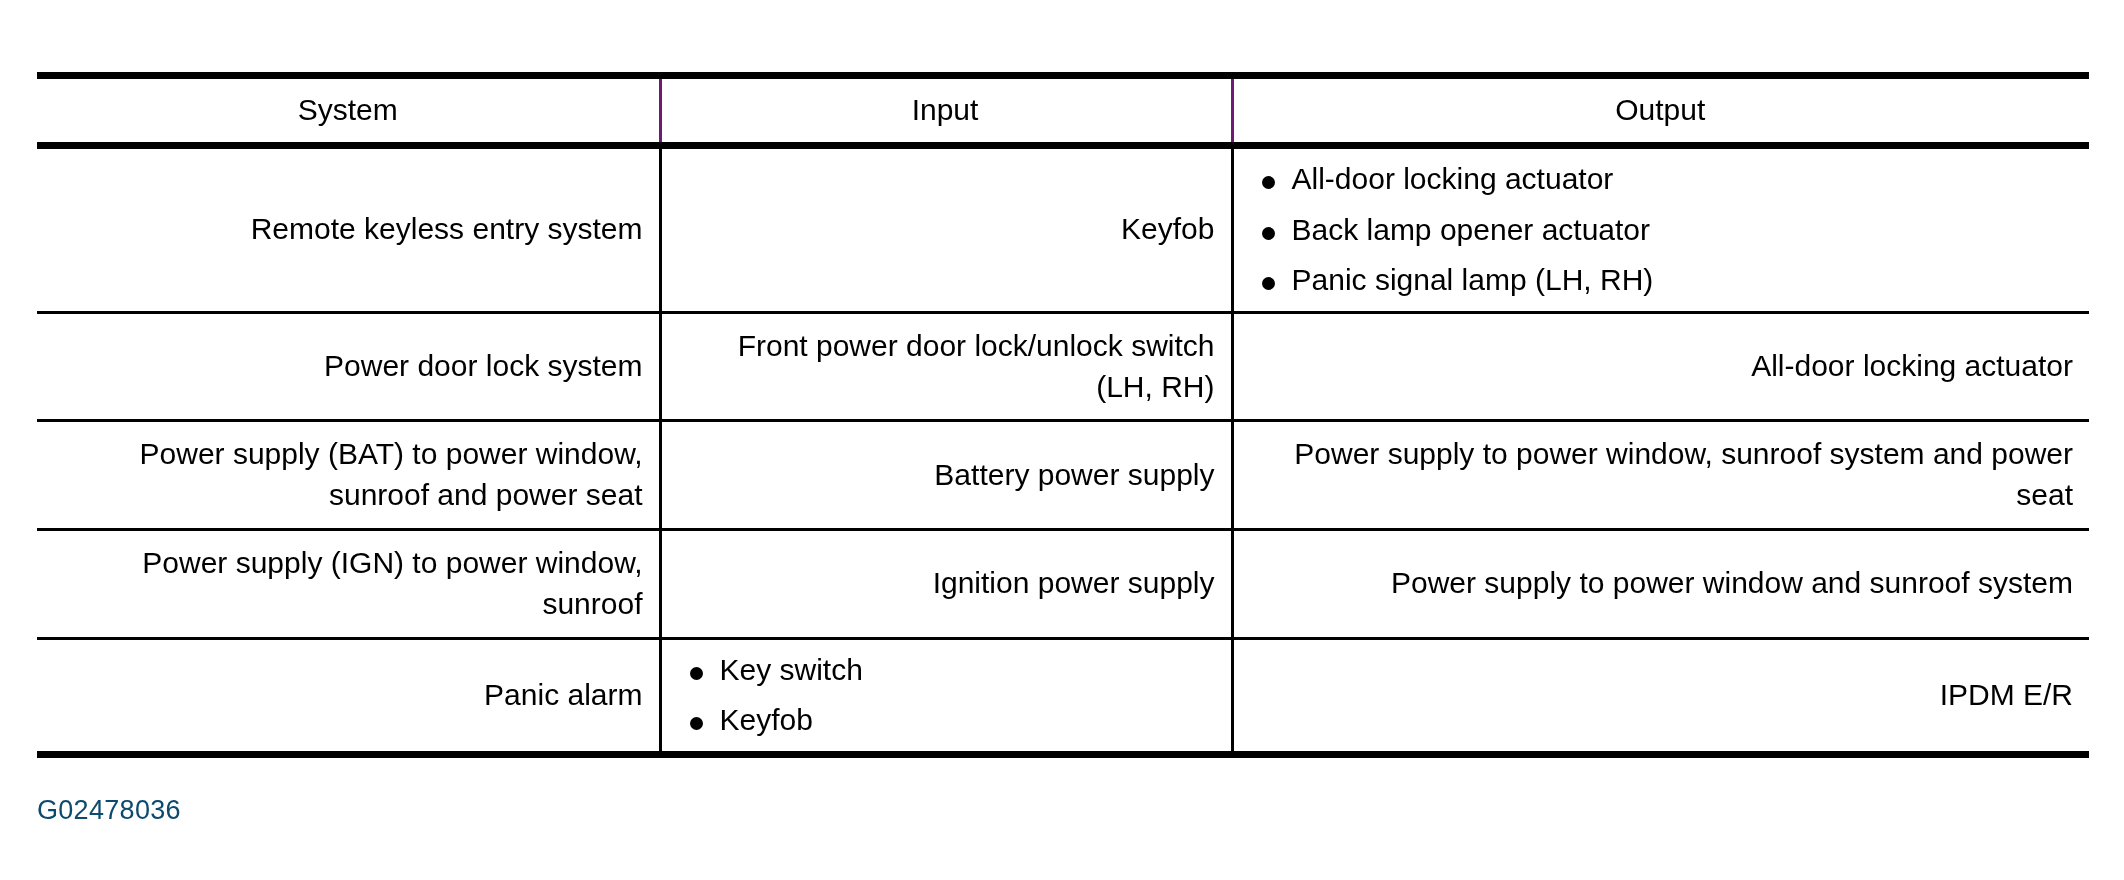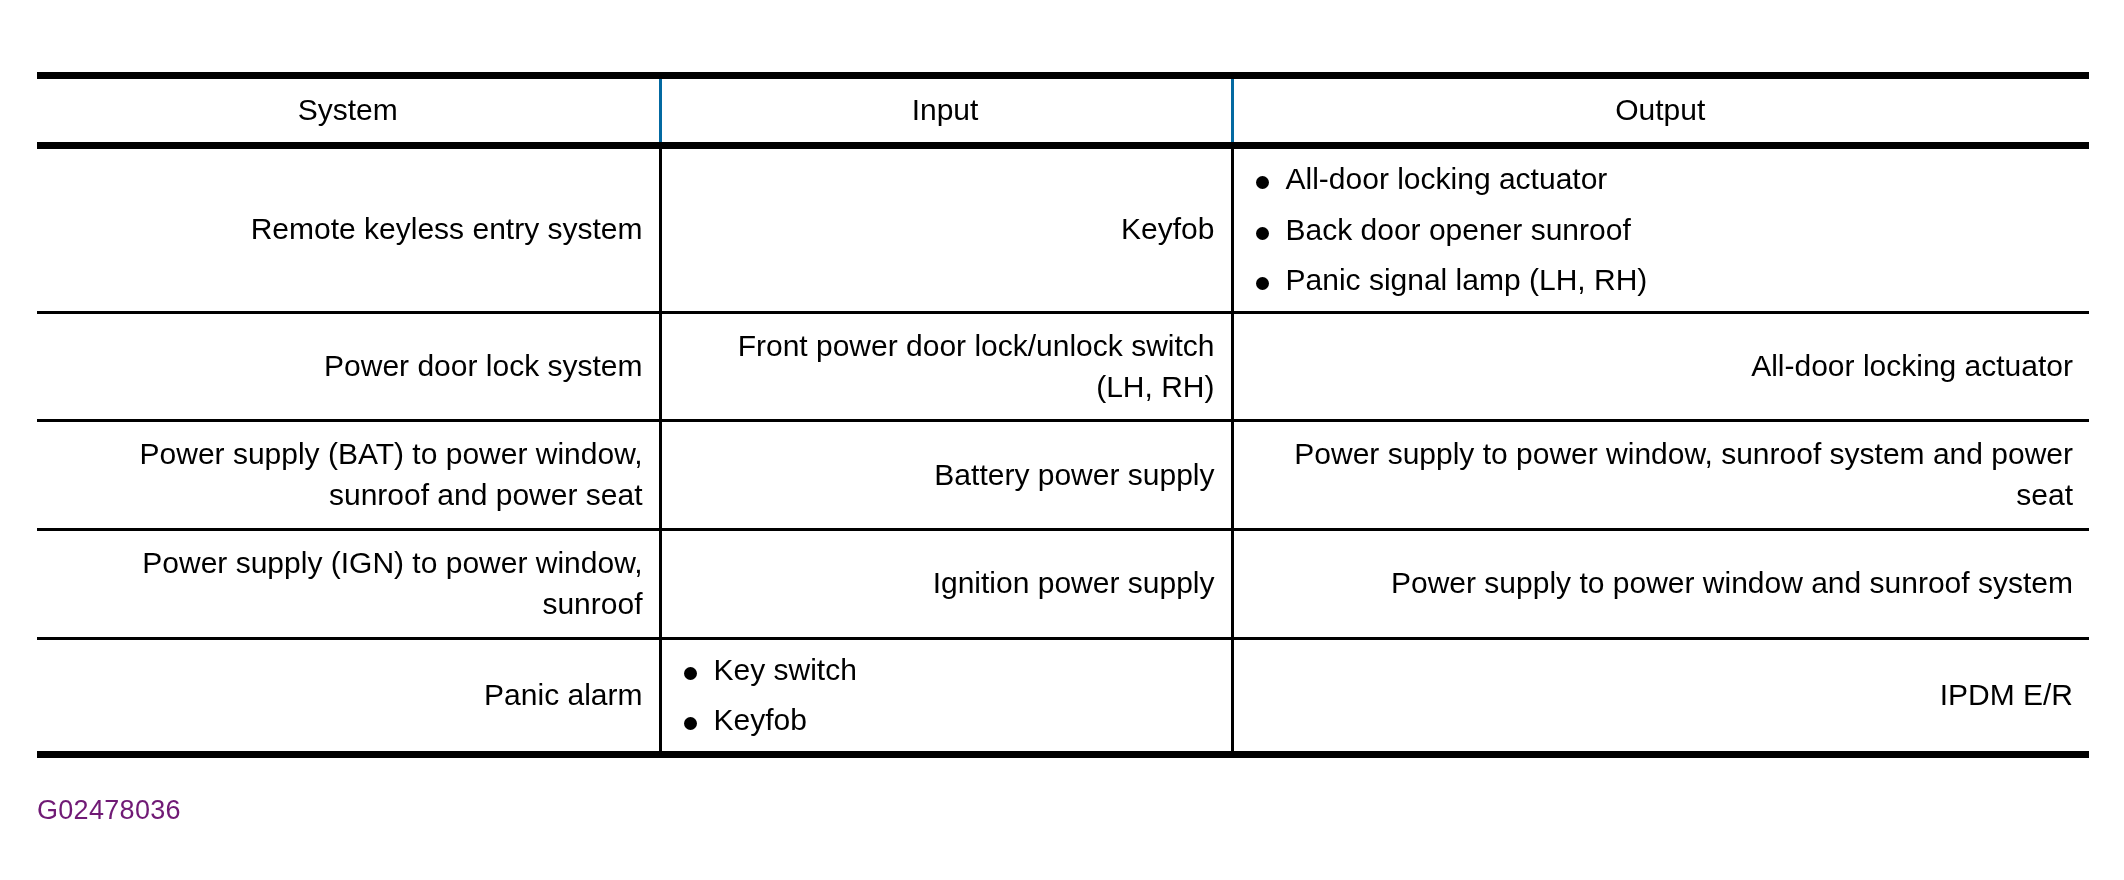--- a/index.html
+++ b/index.html
@@ -45,31 +45,31 @@
     border-top: 7px solid #000;
     border-bottom: 7px solid #000;
     font-weight: normal;
     font-size: 30px;
     text-align: center;
     padding: 14px 10px 16px 10px;
     vertical-align: middle;
     line-height: 1.1;
   }
   table.spec thead tr th.col-sep-l {
-    border-left: 3px solid #0369a1;
+    border-left: 3px solid #701a75;
     padding-left: 8px;
   }
 
   table.spec tbody tr td {
     border-bottom: 3px solid #000;
     font-size: 30px;
     text-align: left;
     vertical-align: middle;
     line-height: 1.36;
-    padding: 12px 16px 12px 18px;
+    padding: 12px 16px 12px 24px;
   }
   table.spec tbody tr td.col-sep-l {
     border-left: 3px solid #000;
   }
   table.spec tbody tr.last-row td {
     border-bottom: 7px solid #000;
   }
 
   
   ul.bullets {
@@ -96,21 +96,21 @@
 
   .cell-text { display: block; text-align: right; }
 
   .figure-id {
     position: absolute;
     left: 37px;
     top: 795px;
     font-size: 27px;
     letter-spacing: 0.3px;
     font-family: "Liberation Sans", sans-serif;
-    color: #701a75;
+    color: #0c4a6e;
   }
 </style>
 </head>
 <body>
 
 <div class="page">
 
   <div class="table-wrap">
     <table class="spec">
       <colgroup>
@@ -137,21 +137,21 @@
             <span class="cell-text">Keyfob</span>
           </td>
           <td class="col-sep-l">
             <ul class="bullets">
               <li>
                 <span class="bullet-dot"></span>
                 <span>All-door locking actuator</span>
               </li>
               <li>
                 <span class="bullet-dot"></span>
-                <span>Back door opener sunroof</span>
+                <span>Back lamp opener actuator</span>
               </li>
               <li>
                 <span class="bullet-dot"></span>
                 <span>Panic signal lamp (LH, RH)</span>
               </li>
             </ul>
           </td>
         </tr>
 
         <tr>

